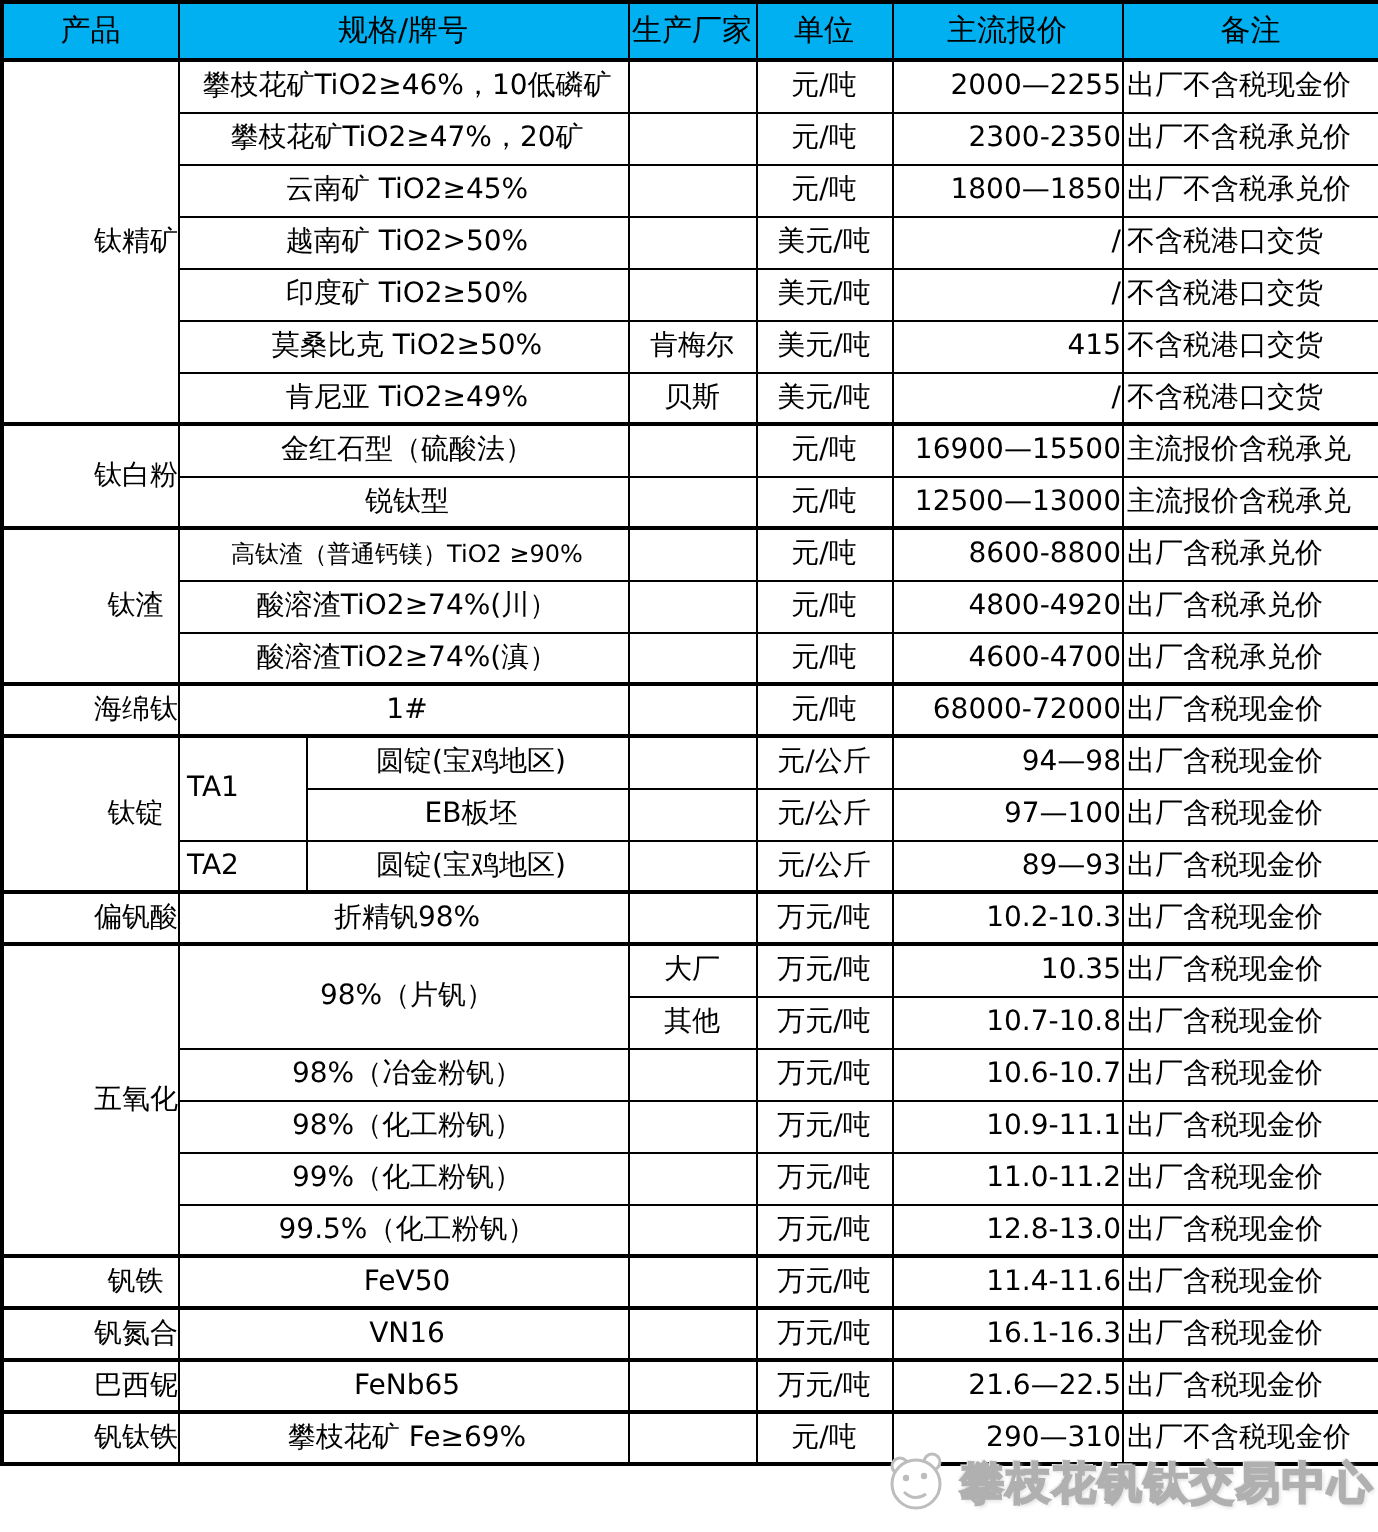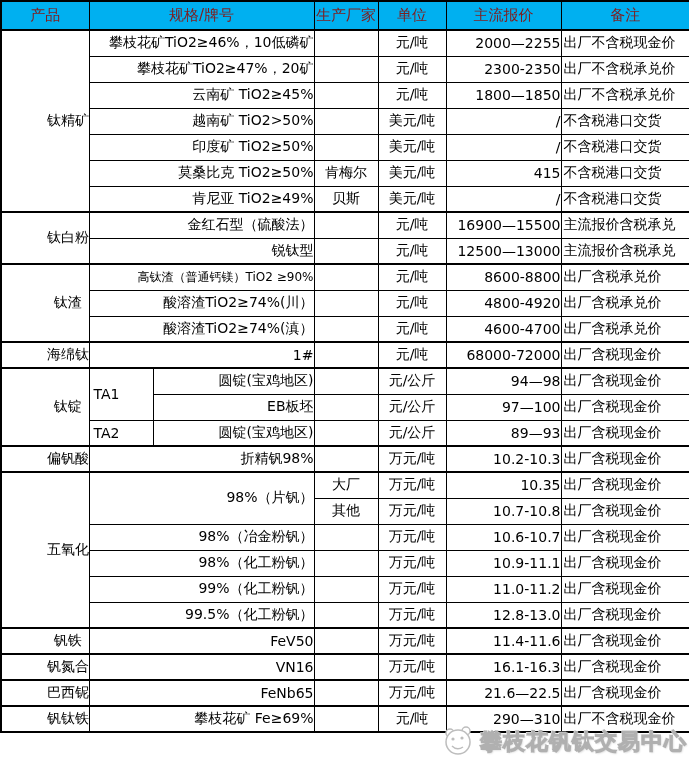--- a/index.html
+++ b/index.html
@@ -10,29 +10,29 @@
   table.price{
     border-collapse:collapse;table-layout:fixed;width:689px;
     border:2px solid #000;
   }
   th,td{
     border:1px solid #000;overflow:hidden;white-space:nowrap;
     padding:0;vertical-align:middle;
   }
   thead tr{height:29px;}
   thead th{
-    background:#00B0F0;color:#7f1d1d;font-size:15px;font-weight:normal;
+    background:#00B0F0;color:#000000;font-size:15px;font-weight:normal;
     border-bottom:2px solid #000;text-align:center;
   }
   tbody tr{height:26px;}
   tbody td{font-size:14px;}
   tr.sec > td{border-top:2px solid #000;}
   td.p{text-align:center;padding-left:45px;}
   td.g{text-align:left;padding-left:4px;}
-  td.s{text-align:right;padding-left:4px;margin-top:33px;}
+  td.s{text-align:center;padding-left:4px;margin-top:33px;}
   td.s.sm{font-size:12px;}
   td.m{text-align:center;}
   td.u{text-align:center;}
   td.pr{text-align:right;}
   td.n{text-align:left;padding-left:2px;}
   .watermark{
     position:absolute;top:724px;right:2px;height:36px;
     display:flex;align-items:center;gap:6px;font-family:Liberation Serif, serif;
   }
   .wm-text{

